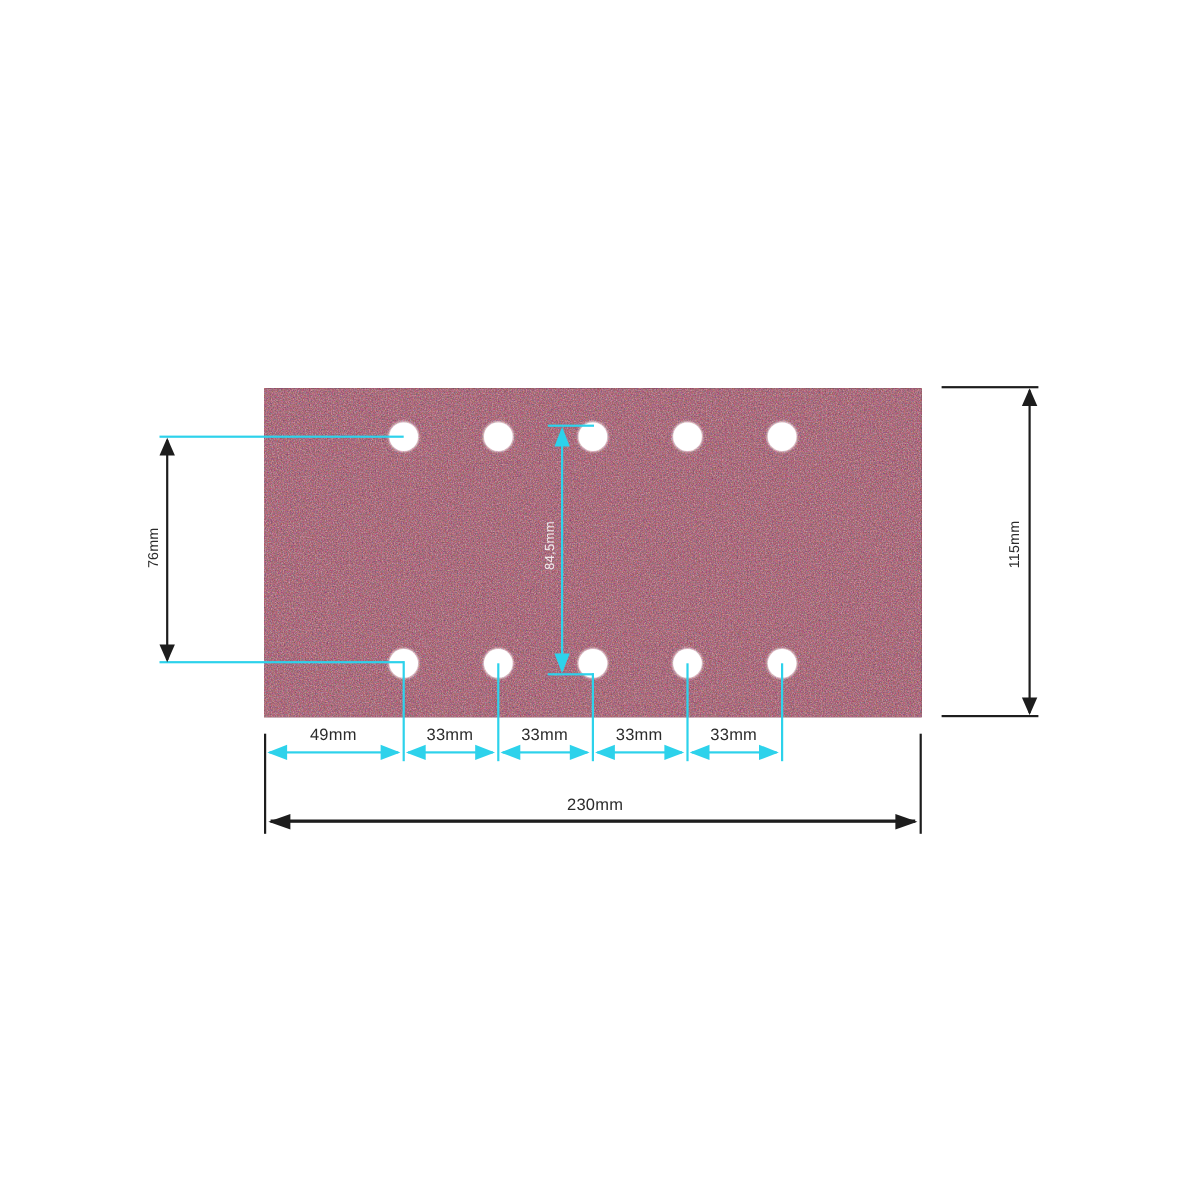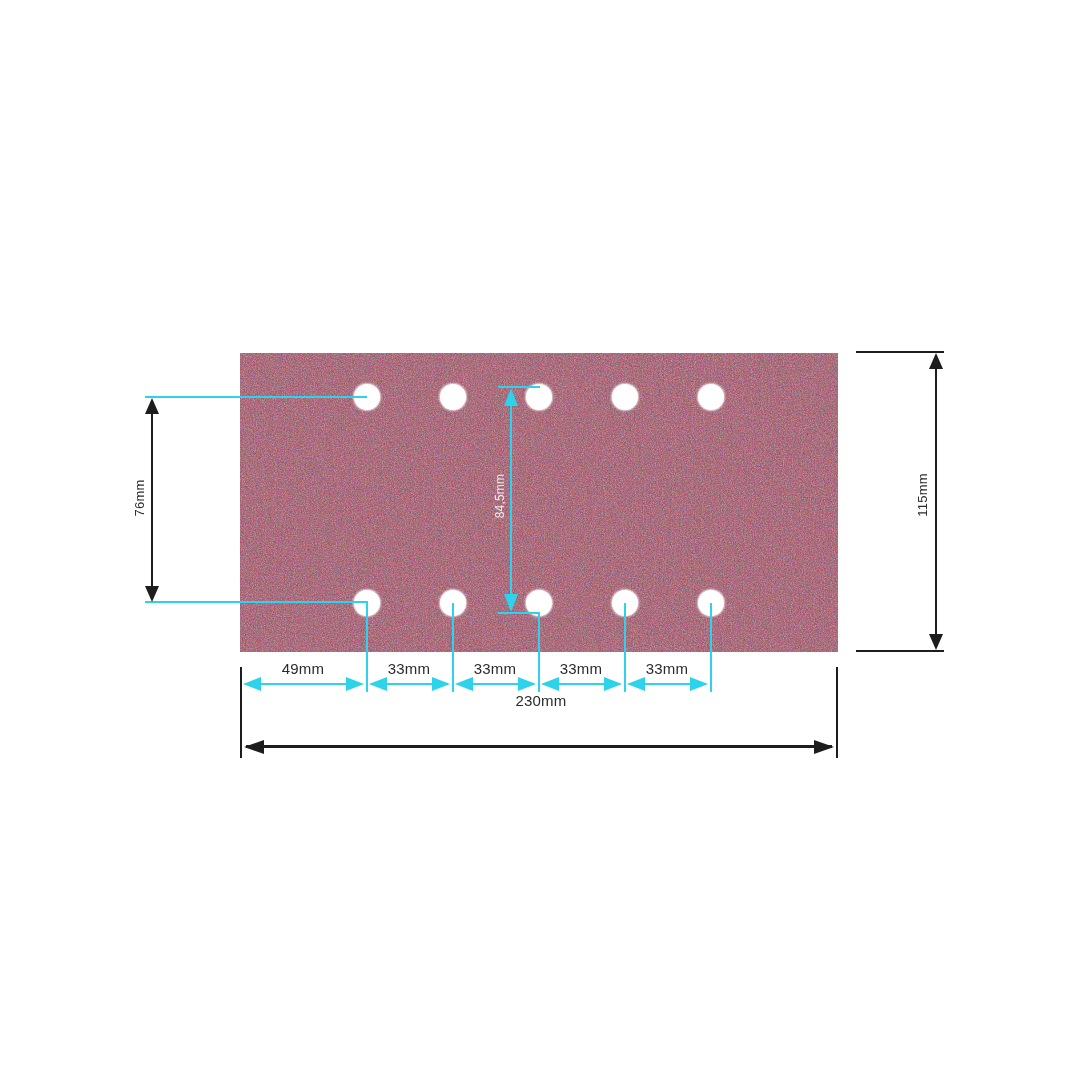--- a/index.html
+++ b/index.html
@@ -143,21 +143,21 @@
       <div class="head-r"></div>
   </div>
 
   <div class="vline blk" style="left:240px;top:667px;width:2px;height:91px"></div>
   <div class="vline blk" style="left:836px;top:667px;width:2px;height:91px"></div>
   <div class="hdim bk" style="left:244px;top:740px;width:590px">
     <div class="shaft"></div>
       <div class="head-l"></div>
       <div class="head-r"></div>
   </div>
-  <div class="hlabel" style="left:541px;top:700px">230mm</div>
+  <div class="hlabel" style="left:541px;top:732px">230mm</div>
 
   <div class="hline blk" style="left:856px;top:351px;width:88px;height:2px"></div>
   <div class="hline blk" style="left:856px;top:650px;width:88px;height:2px"></div>
   <div class="vdim bk" style="left:929px;top:353px;height:297px">
     <div class="shaft"></div>
       <div class="head-up"></div>
       <div class="head-dn"></div>
   </div>
   <div class="vlabel" style="left:922px;top:495px">115mm</div>
 

